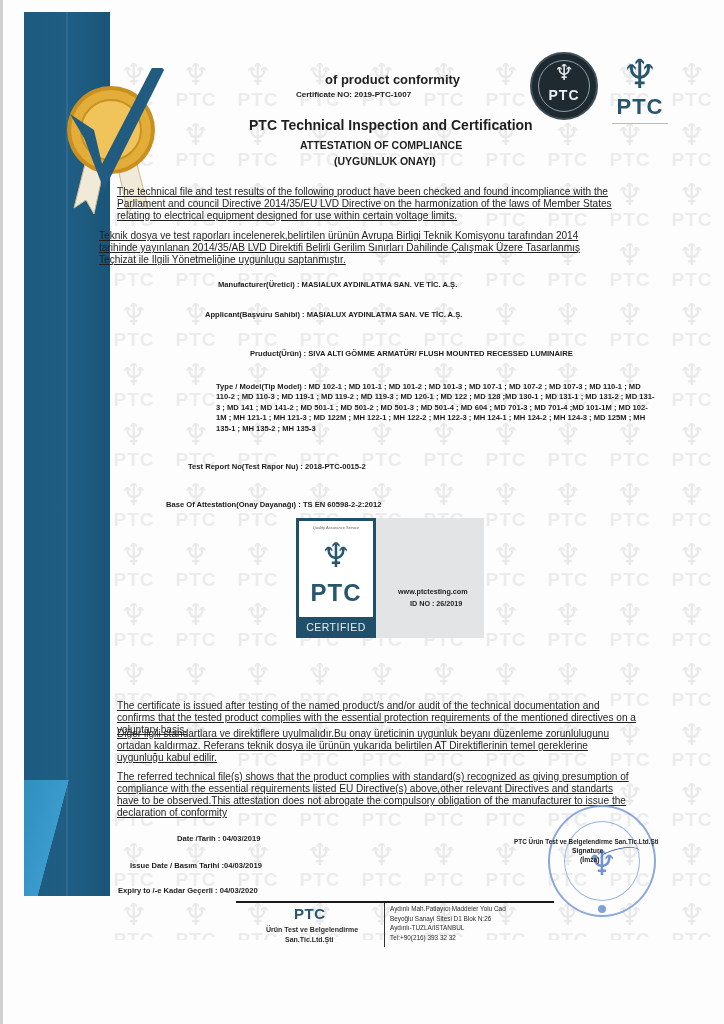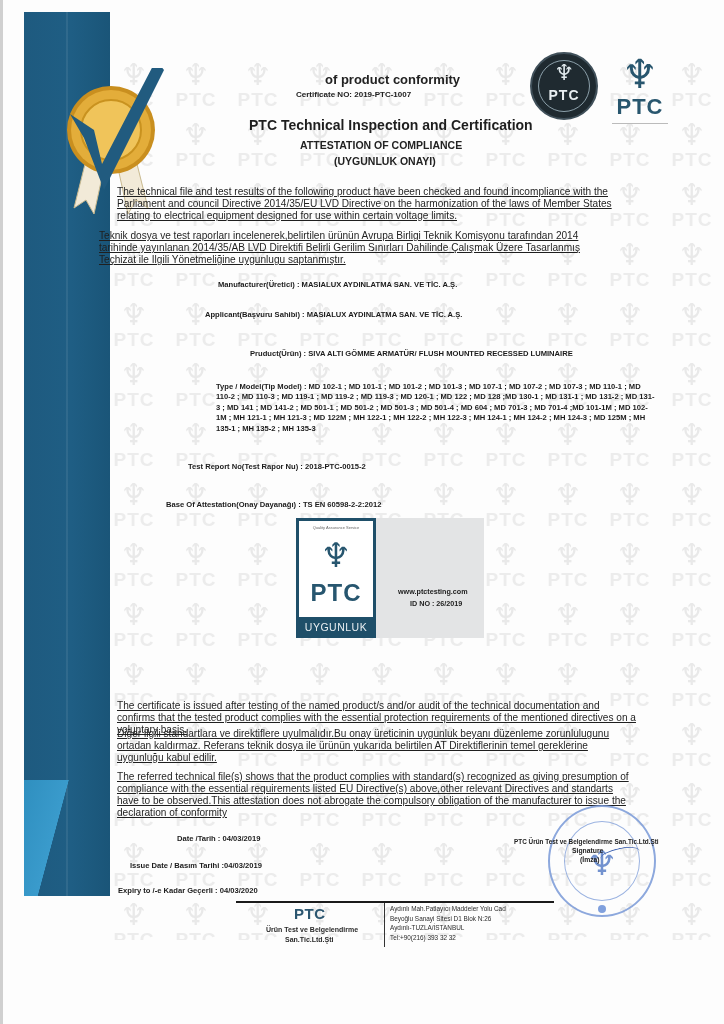--- a/index.html
+++ b/index.html
@@ -728,21 +728,21 @@
   <div class="field" style="left:166px; top:500px;">
     <span>Base Of Attestation(Onay Dayanağı) :</span>
     <span>TS EN 60598-2-2:2012</span>
   </div>
 
   <div class="cert-box"></div>
   <div class="cert-logo">
     <div class="arc">Quality Assurance Service</div>
     <div class="eagle">♆</div>
     <div class="ptc">PTC</div>
-    <div class="band">UYGUNLUK</div>
+    <div class="band">CERTIFIED</div>
   </div>
   <div class="cert-web">www.ptctesting.com</div>
   <div class="cert-id">ID NO : 26/2019</div>
 
   <div class="para" style="left:117px; top:700px; width:520px;">The certificate is issued after testing of the named product/s and/or audit of the technical documentation and confirms that the tested product complies with the essential protection requirements of the mentioned directives on a voluntary basis.</div>
   <div class="para" style="left:117px; top:728px; width:510px;">Diğer ilgili standartlara ve direktiflere uyulmalıdır.Bu onay üreticinin uygunluk beyanı düzenleme zorunlulugunu ortadan kaldırmaz. Referans teknik dosya ile ürünün yukarıda belirtilen AT Direktiflerinin temel gereklerine uygunluğu kabul edilir.</div>
   <div class="para" style="left:117px; top:771px; width:520px;">The referred technical file(s) shows that the product complies with standard(s) recognized as giving presumption of compliance with the essential requirements listed EU Directive(s) above,other relevant Directives and standarts have to be observed.This attestation does not abrogate the compulsory obligation of the manufacturer to issue the declaration of conformity</div>
 
   <div class="dates" style="left:177px; top:834px;">Date /Tarih : 04/03/2019</div>
   <div class="dates" style="left:130px; top:861px;">Issue Date / Basım Tarihi :04/03/2019</div>

